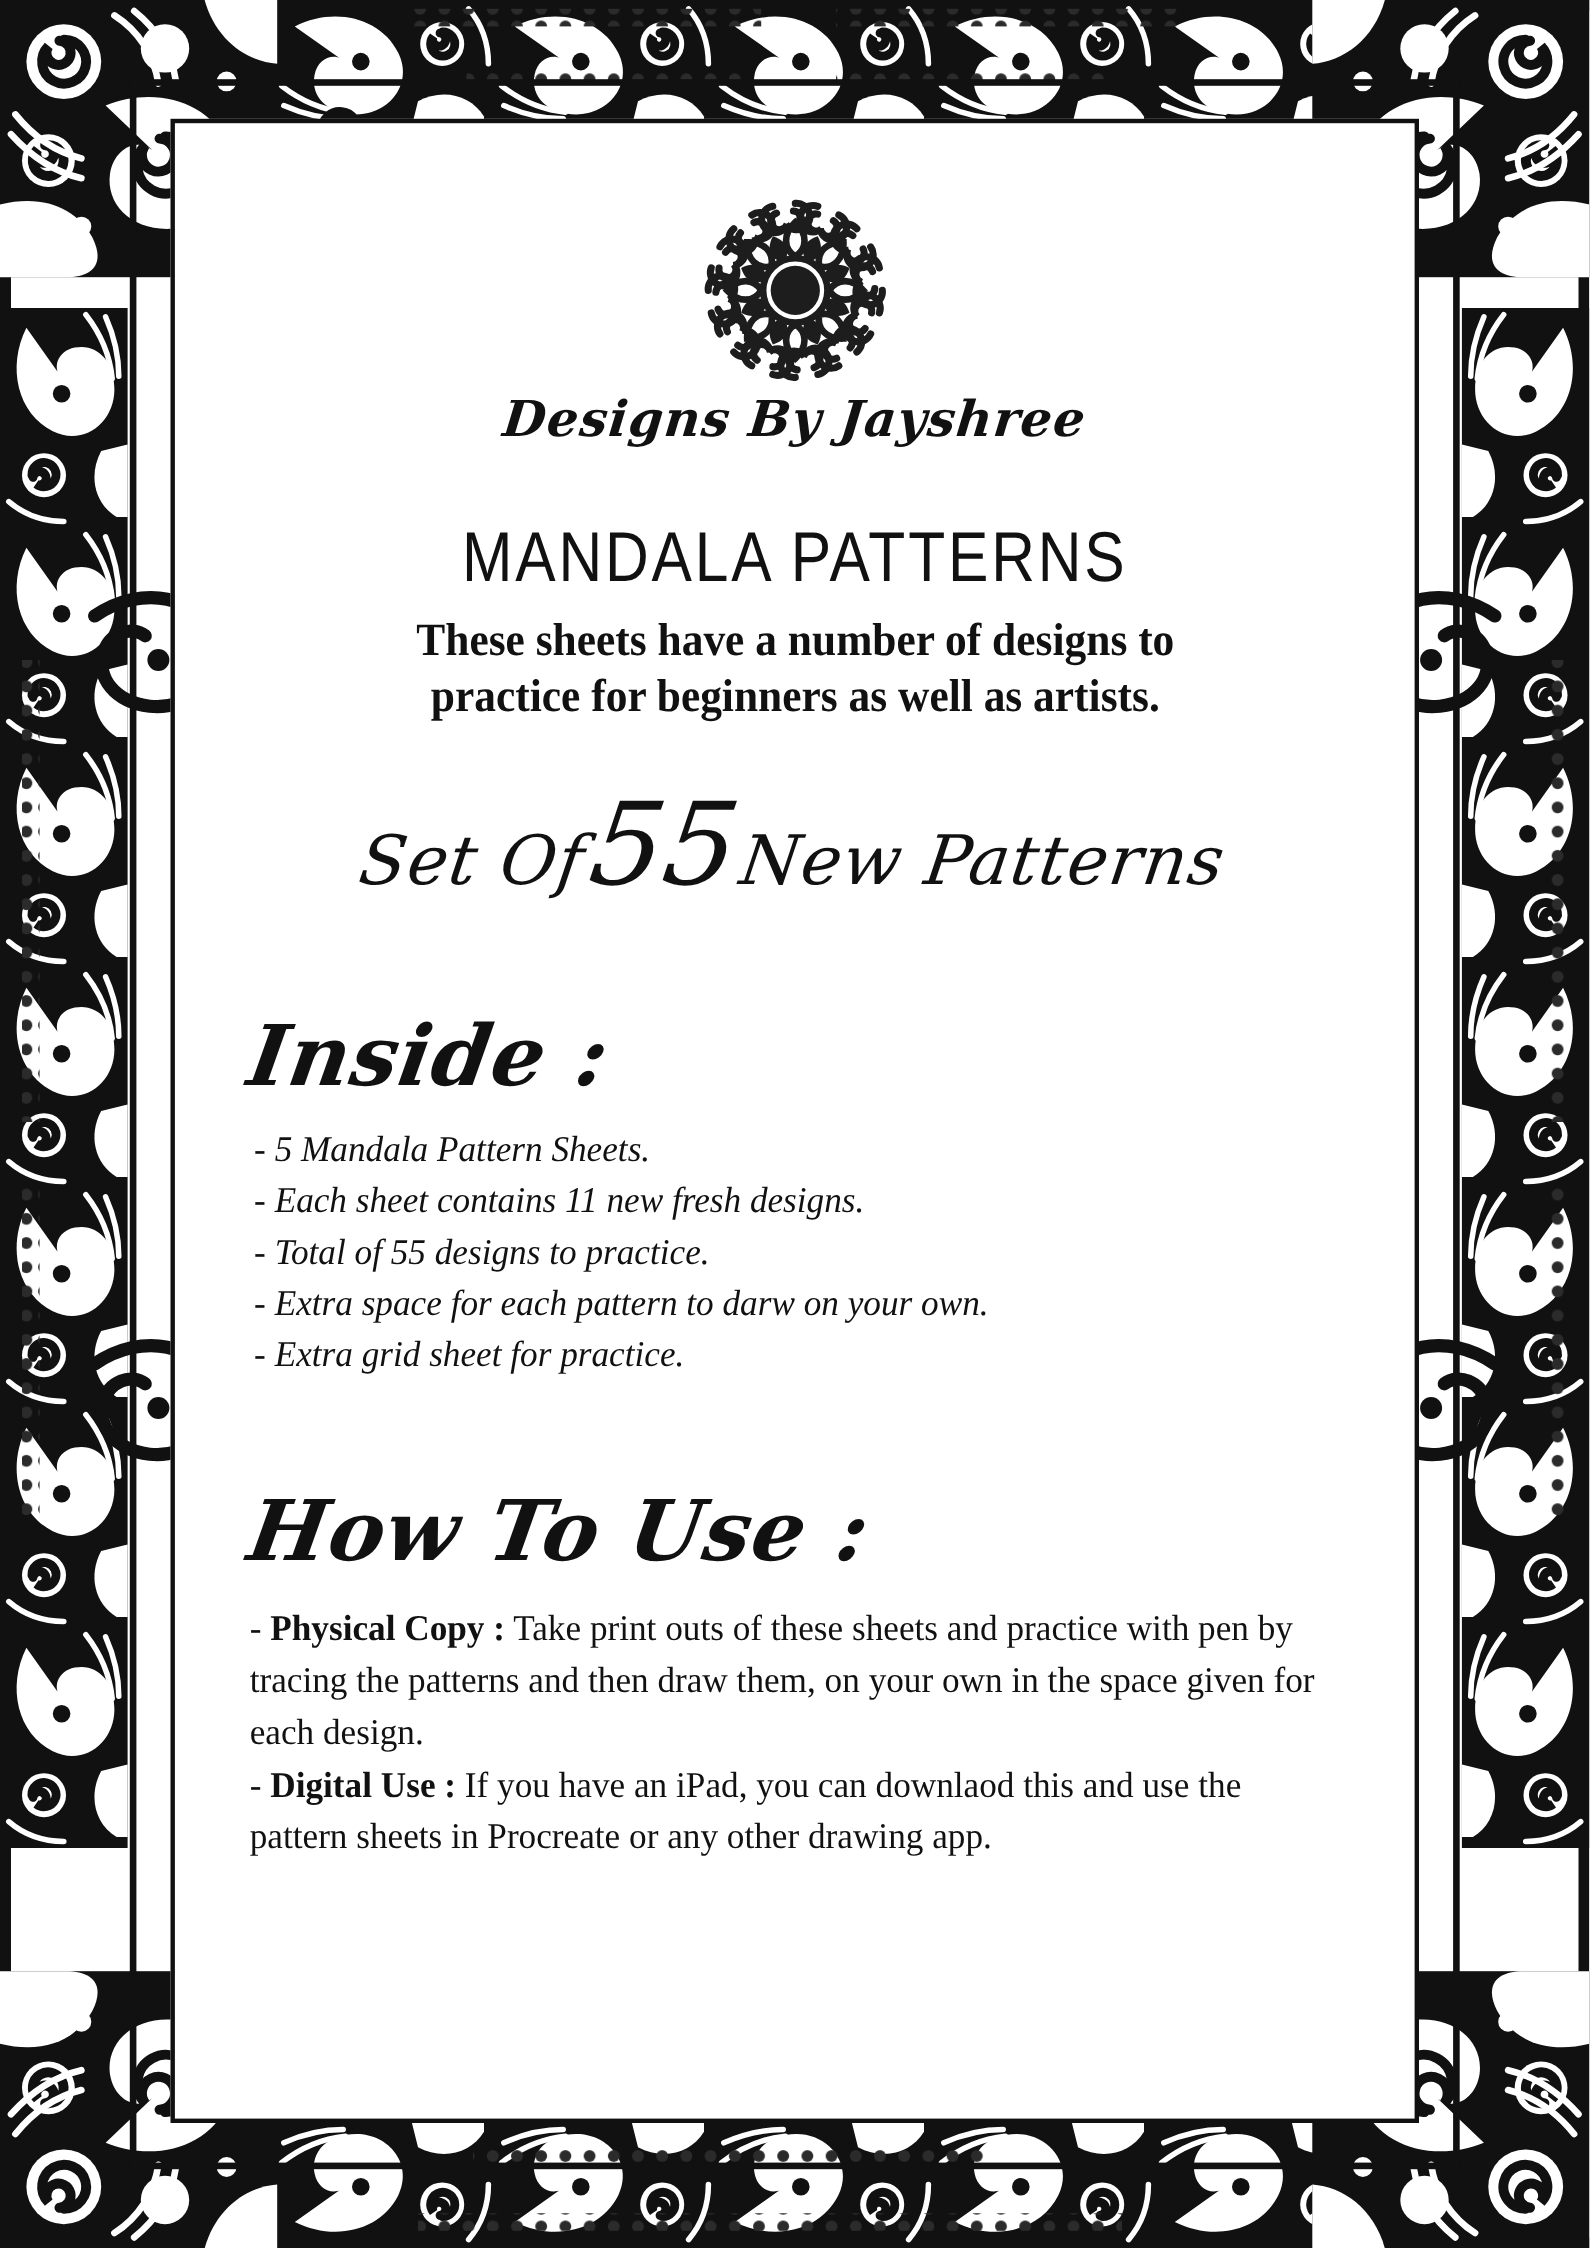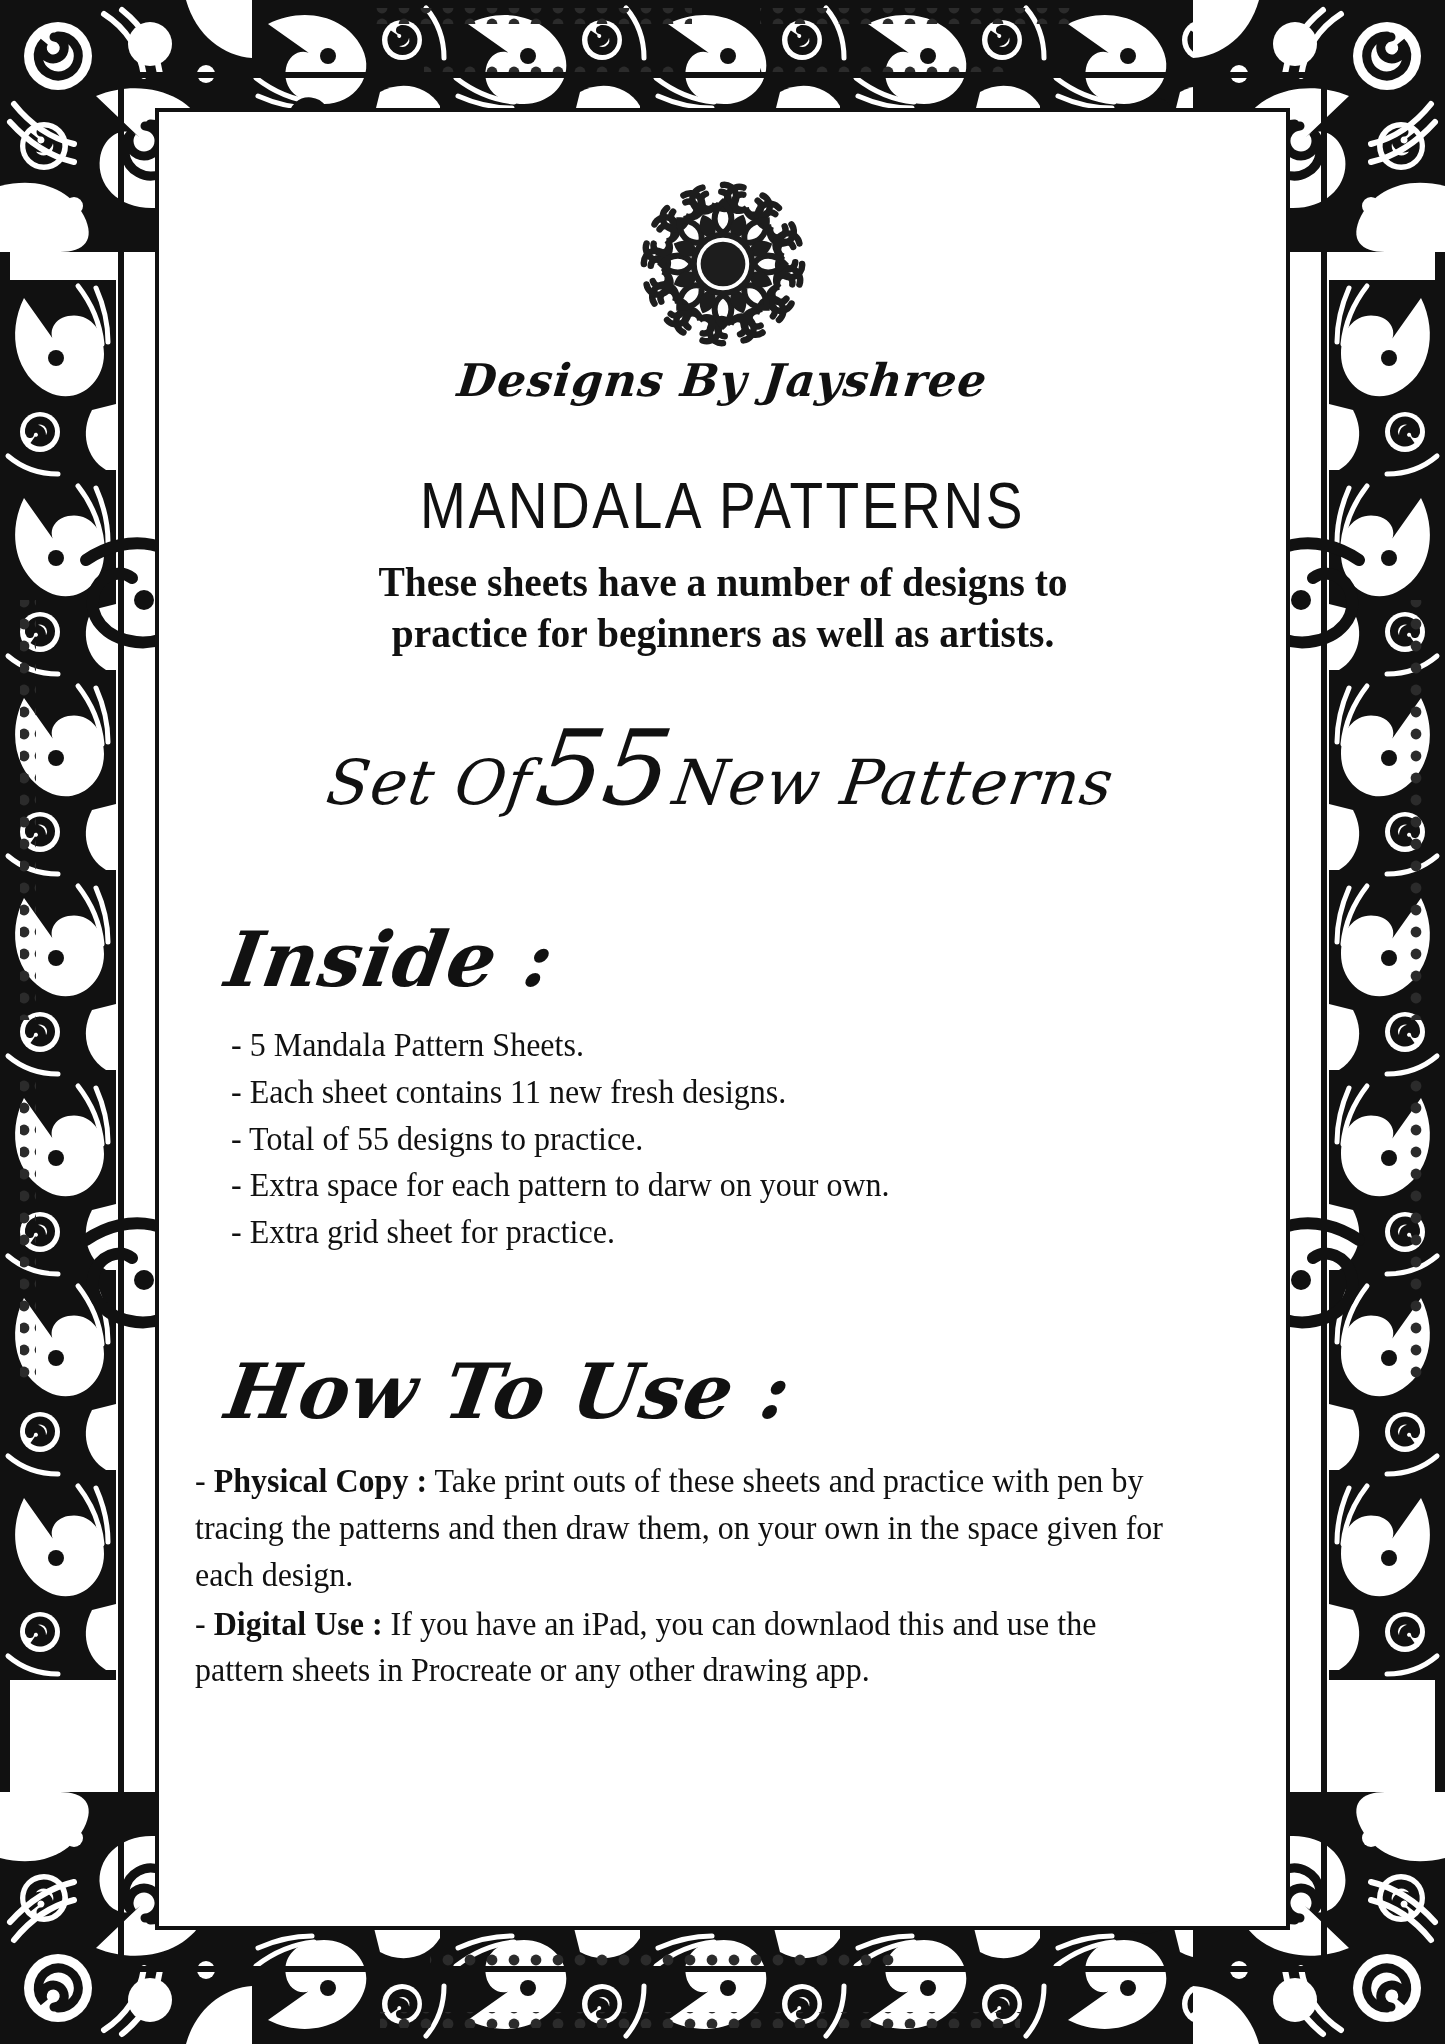--- a/index.html
+++ b/index.html
@@ -94,31 +94,32 @@
     transform-origin:left center;
     letter-spacing:1px;
   }
   .sec-head.howto{margin-top:92px;}
 
   
   .bullet-list{
     margin:18px 0 16px 44px;
     padding:0;
     list-style:none;
+    font-style:italic;
   }
   .bullet-list li{
     font-family:"Liberation Serif", serif;
     font-size:33px;
     line-height:1.41;
     color:#111111;
     transform:scaleX(.97);
     transform-origin:left center;
   }
   .use-block{
-    margin:22px 0 0 8px;
+    margin:22px 0 0 40px;
     width:1020px;
   }
   .use-p{
     font-family:"Liberation Serif", serif;
     font-size:33px;
     line-height:1.42;
     color:#111111;
     margin:0 0 2px 0;
     transform:scaleX(.97);
     transform-origin:left center;

